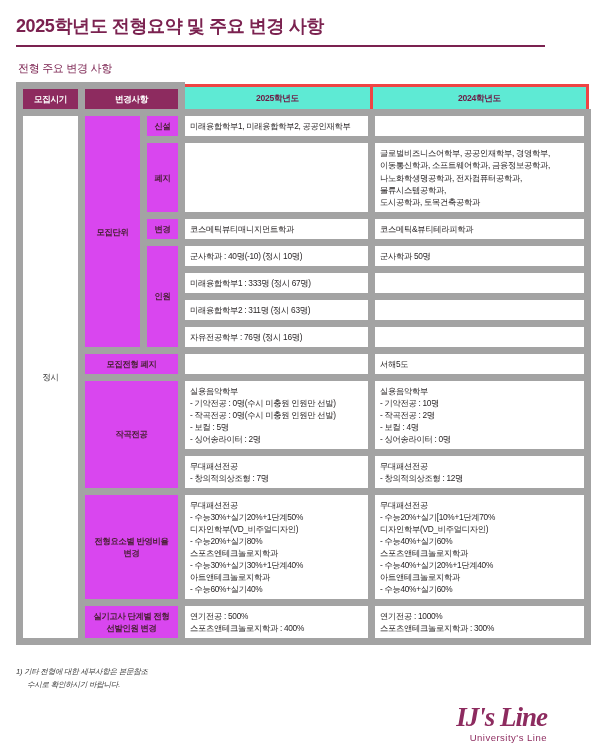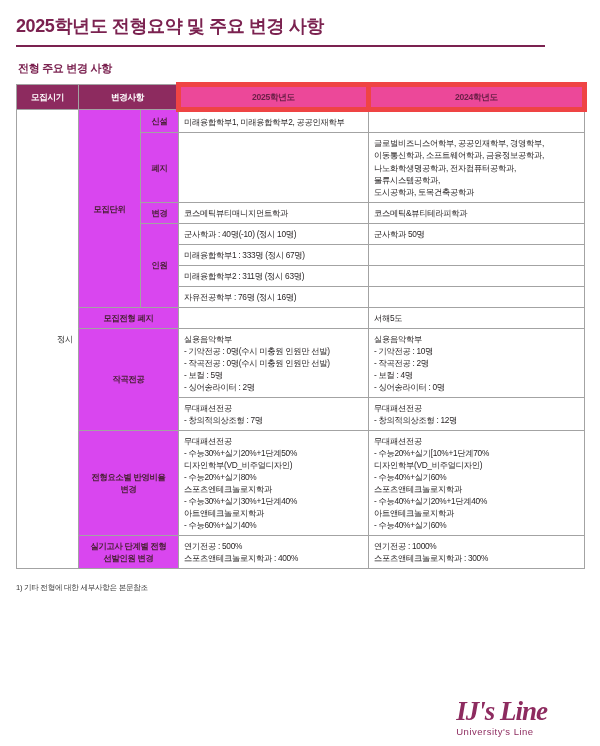--- a/index.html
+++ b/index.html
@@ -13,67 +13,68 @@
   .page{position:relative;width:561px;height:746px;box-sizing:border-box;padding:14px 16px 0 16px;}
 
   .title{
     font-size:18px;font-weight:bold;color:#7b2250;
     letter-spacing:-0.4px;
     padding-bottom:7px;
     border-bottom:2px solid #7b2250;
     margin:0 0 14px 0;
   }
   .subtitle{
-    font-size:11px;font-weight:bold;color:#7b2250;
+    font-size:11px;font-weight:normal;color:#7b2250;
     margin:0 0 6px 2px;letter-spacing:-0.3px;
   }
 
   table.main{
     width:100%;
     border-collapse:collapse;
     table-layout:fixed;
     font-size:8.3px;
     line-height:1.45;
   }
   table.main td,table.main th{
-    border:1px solid #a3a3a3;
+    border:7px solid #a3a3a3;
     padding:4px 5px;
     vertical-align:middle;
     letter-spacing:-0.3px;
     word-break:keep-all;
   }
   thead th{
     background:#8d2b5f;color:#ffffff;font-weight:bold;
     text-align:center;font-size:8.6px;padding:5px 3px;
     border:1px solid #8d2b5f;
   }
   thead th.light{
-    background:#ec4899;color:#6d2049;border:5px solid #ef4444;
+    background:#5eead4;color:#6d2049;border:3px solid #ef4444;
   }
   td.lbl{
     text-align:center;background:#d946ef;color:#4b2038;font-weight:bold;
   }
   td.lbl2{
-    text-align:right;background:#ffffff;color:#333;font-weight:normal;
+    text-align:center;background:#ffffff;color:#333;font-weight:normal;
   }
   td.cell{text-align:left;}
 
   .notes{
-    margin-top:13px;
+    margin-top:21px;
     font-size:7.6px;
     line-height:1.6;
     color:#3a3a3a;
     letter-spacing:-0.3px;
+    font-style:italic;
   }
   .notes div{margin-bottom:1px;}
   .notes .indent{padding-left:11px;}
 
   .logo{
-    position:absolute;right:14px;bottom:10px;
-    text-align:left;line-height:1;
+    position:absolute;right:14px;bottom:4px;
+    text-align:right;line-height:1;
   }
   .logo .lg1{
     font-family:"Liberation Serif", serif;
     font-style:italic;font-weight:bold;
     font-size:27px;color:#8d2b5f;letter-spacing:-1px;
   }
   .logo .lg2{
     font-size:9.5px;color:#8d2b5f;letter-spacing:0.5px;margin-top:2px;
   }
 </style>
@@ -195,20 +196,21 @@
         <td class="cell" style="white-space:pre-line">연기전공 : 500%
 스포츠앤테크놀로지학과 : 400%</td>
         <td class="cell" style="white-space:pre-line">연기전공 : 1000%
 스포츠앤테크놀로지학과 : 300%</td>
       </tr>
     </tbody>
   </table>
 
   <div class="notes">
     <div>1) 기타 전형에 대한 세부사항은 본문참조</div>
+    <div class="indent">수시로 확인하시기 바랍니다.</div>
   </div>
 
   <div class="logo">
     <div class="lg1">IJ's Line</div>
     <div class="lg2">University's Line</div>
   </div>
 
 </div>
 
 </body></html>

